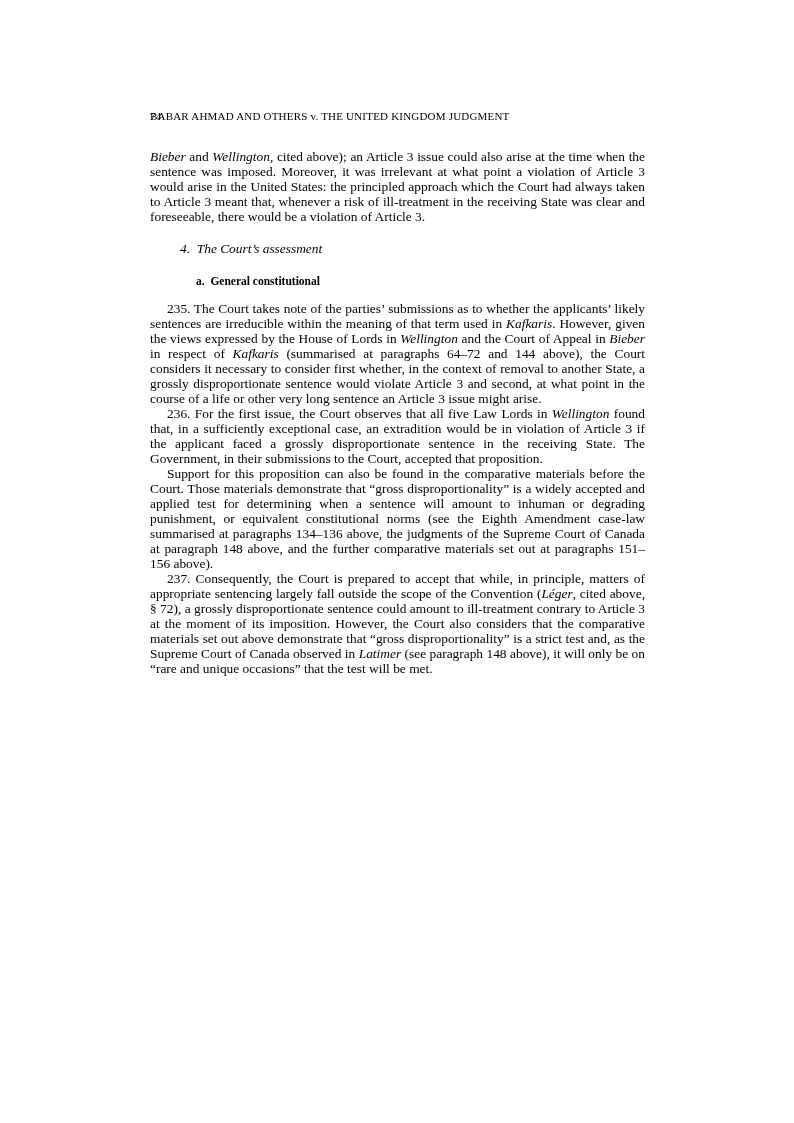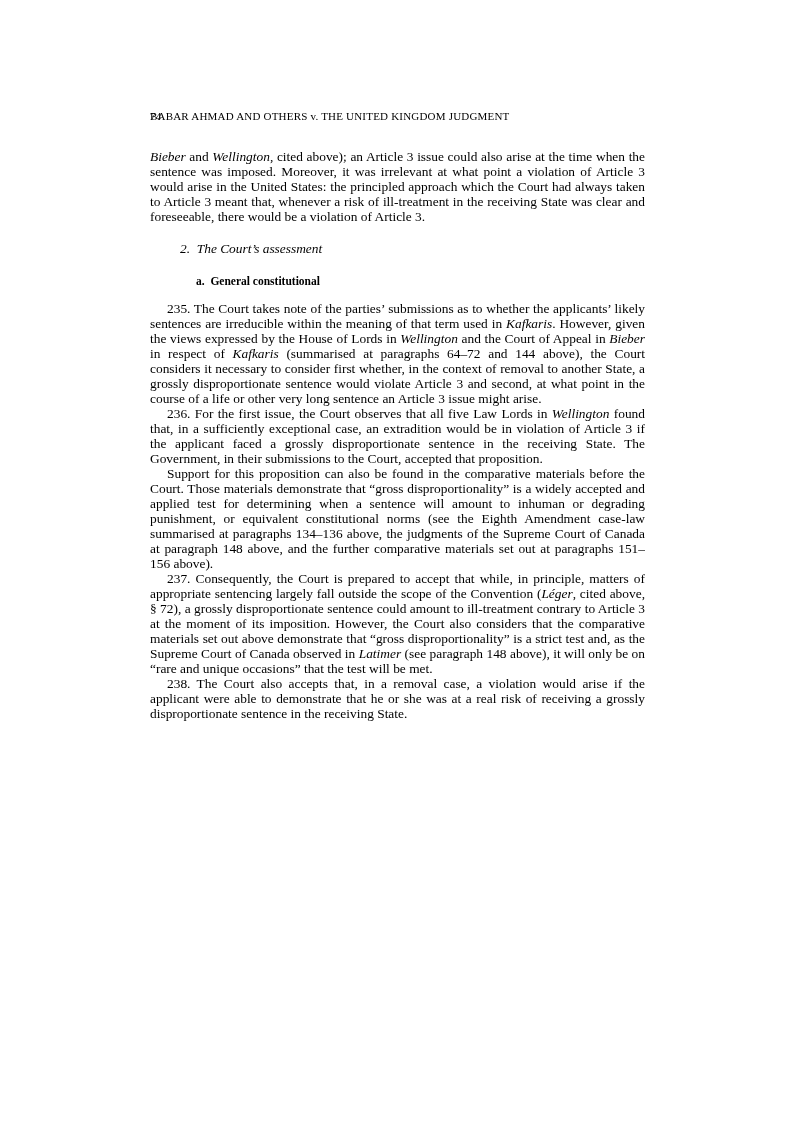--- a/index.html
+++ b/index.html
@@ -62,21 +62,20 @@
 </head>
 <body>
 
 <div class="page">
   <div class="header">
     <span class="pagenum">74</span>
     <span class="running-title">BABAR AHMAD AND OTHERS v. THE UNITED KINGDOM JUDGMENT</span>
   </div>
   <div class="content" id="content">
       <p class="body"><span class="it">Bieber</span><span> and </span><span class="it">Wellington</span><span>, cited above); an Article 3 issue could also arise at the time when the sentence was imposed. Moreover, it was irrelevant at what point a violation of Article 3 would arise in the United States: the principled approach which the Court had always taken to Article 3 meant that, whenever a risk of ill-treatment in the receiving State was clear and foreseeable, there would be a violation of Article 3.</span></p>
-      <p class="section-heading"><span>2. The Court’s assessment</span></p>
+      <p class="section-heading"><span>4. The Court’s assessment</span></p>
       <p class="sub-heading"><span>a. General constitutional</span></p>
       <p class="body indent"><span>235. The Court takes note of the parties’ submissions as to whether the applicants’ likely sentences are irreducible within the meaning of that term used in </span><span class="it">Kafkaris</span><span>. However, given the views expressed by the House of Lords in </span><span class="it">Wellington</span><span> and the Court of Appeal in </span><span class="it">Bieber</span><span> in respect of </span><span class="it">Kafkaris</span><span> (summarised at paragraphs 64–72 and 144 above), the Court considers it necessary to consider first whether, in the context of removal to another State, a grossly disproportionate sentence would violate Article 3 and second, at what point in the course of a life or other very long sentence an Article 3 issue might arise.</span></p>
       <p class="body indent"><span>236. For the first issue, the Court observes that all five Law Lords in </span><span class="it">Wellington</span><span> found that, in a sufficiently exceptional case, an extradition would be in violation of Article 3 if the applicant faced a grossly disproportionate sentence in the receiving State. The Government, in their submissions to the Court, accepted that proposition.</span></p>
       <p class="body indent"><span>Support for this proposition can also be found in the comparative materials before the Court. Those materials demonstrate that “gross disproportionality” is a widely accepted and applied test for determining when a sentence will amount to inhuman or degrading punishment, or equivalent constitutional norms (see the Eighth Amendment case-law summarised at paragraphs 134–136 above, the judgments of the Supreme Court of Canada at paragraph 148 above, and the further comparative materials set out at paragraphs 151– 156 above).</span></p>
       <p class="body indent"><span>237. Consequently, the Court is prepared to accept that while, in principle, matters of appropriate sentencing largely fall outside the scope of the Convention (</span><span class="it">Léger</span><span>, cited above, § 72), a grossly disproportionate sentence could amount to ill-treatment contrary to Article 3 at the moment of its imposition. However, the Court also considers that the comparative materials set out above demonstrate that “gross disproportionality” is a strict test and, as the Supreme Court of Canada observed in </span><span class="it">Latimer</span><span> (see paragraph 148 above), it will only be on “rare and unique occasions” that the test will be met.</span></p>
-      <p class="body indent"><span>238. The Court also accepts that, in a removal case, a violation would arise if the applicant were able to demonstrate that he or she was at a real risk of receiving a grossly disproportionate sentence in the receiving State.</span></p>
     </div>
 </div>
 
 </body></html>

